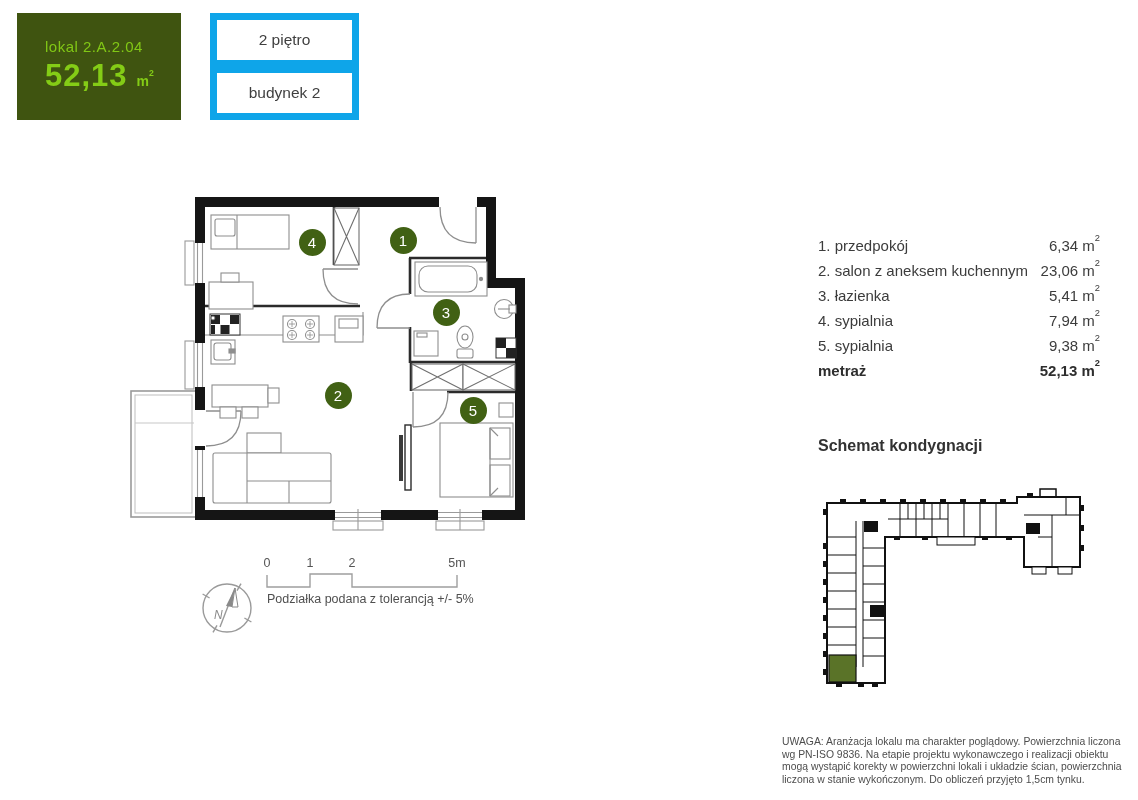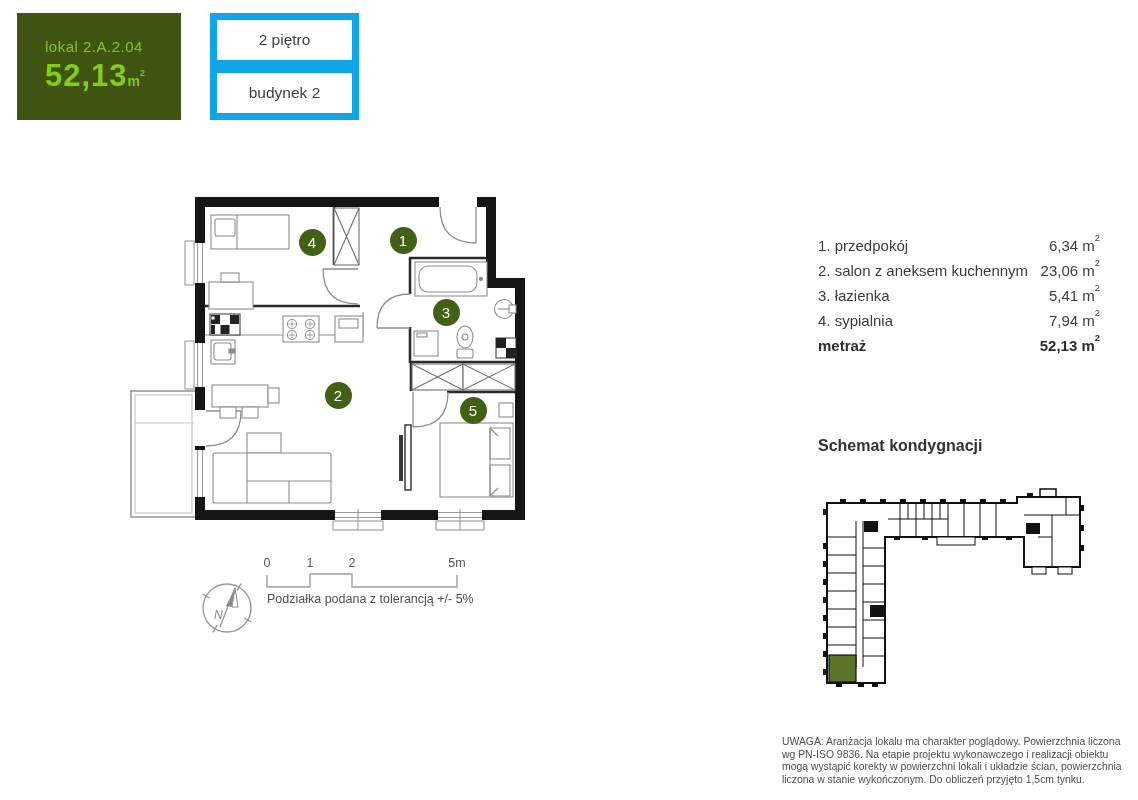--- a/index.html
+++ b/index.html
@@ -7,21 +7,21 @@
        font-family:"Liberation Sans","DejaVu Sans",sans-serif;color:#3d3d3d;
        --accent:#3f5410;--marker:#416114;--highlight:#5a7328;}
   .abs{position:absolute;}
 
   
   .unit-card{left:17px;top:13px;width:164px;height:107px;background:var(--accent);
              color:#84cc16;box-sizing:border-box;padding:25px 0 0 28px;}
   .unit-label{font-size:15px;letter-spacing:.5px;opacity:.96;}
   .unit-area{margin-top:3px;white-space:nowrap;}
   .unit-area .big{font-size:31px;font-weight:bold;letter-spacing:1px;}
-  .unit-area .unit{font-size:14px;font-weight:bold;}
+  .unit-area .unit{font-size:14px;font-weight:bold;margin-left:9px;}
   sup{font-size:62%;position:relative;top:-.45em;line-height:0;}
   .info-box{left:210px;width:149px;height:54px;background:#fff;border:7px solid #0ea5e9;
             box-sizing:border-box;display:flex;align-items:center;justify-content:center;
             font-size:15.5px;color:#3f3f3f;}
   .info-box.floor{top:13px;}
   .info-box.building{top:66px;height:54px;}
 
   
   .room-list{left:818px;top:233px;width:282px;font-size:15px;color:#3c3c3c;}
   .room-row{display:flex;justify-content:space-between;align-items:flex-end;height:25px;line-height:25px;white-space:nowrap;}
@@ -246,20 +246,24 @@
     <span class="room-label">2. salon z aneksem kuchennym</span>
     <span class="room-area"><span>23,06</span> <span><span>m</span><sup>2</sup></span></span>
   </div>
   <div class="room-row">
     <span class="room-label">3. łazienka</span>
     <span class="room-area"><span>5,41</span> <span><span>m</span><sup>2</sup></span></span>
   </div>
   <div class="room-row">
     <span class="room-label">4. sypialnia</span>
     <span class="room-area"><span>7,94</span> <span><span>m</span><sup>2</sup></span></span>
+  </div>
+  <div class="room-row">
+    <span class="room-label">5. sypialnia</span>
+    <span class="room-area"><span>9,38</span> <span><span>m</span><sup>2</sup></span></span>
   </div>
   <div class="room-row total">
     <span class="room-label">metraż</span>
     <span class="room-area"><span>52,13</span> <span><span>m</span><sup>2</sup></span></span>
   </div>
 </div>
 
 <div class="abs schematic-title">Schemat kondygnacji</div>
 <div class="abs" style="left:812px;top:485px;width:280px;height:215px;">
 <svg width="280" height="215" viewBox="0 0 280 215">

